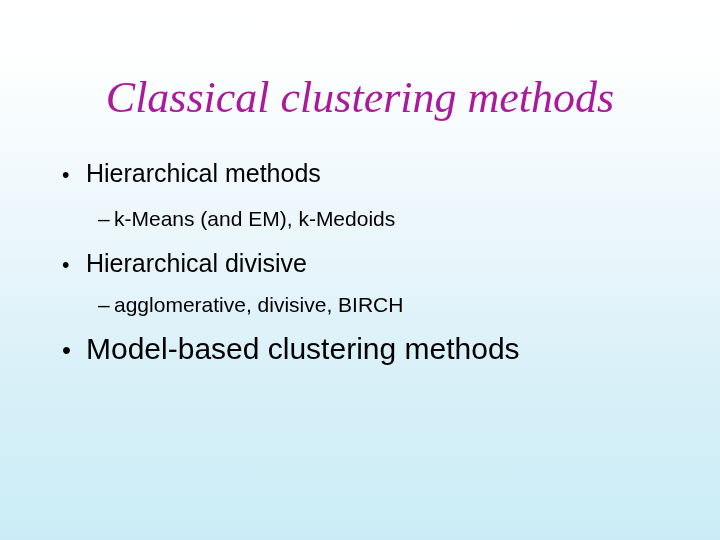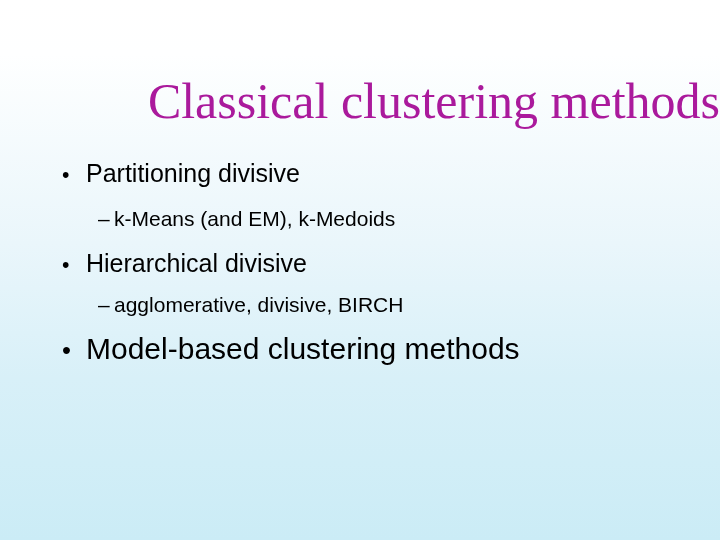--- a/index.html
+++ b/index.html
@@ -21,27 +21,28 @@
       #feffff 10%,
       #eaf6fb 45%,
       #d8f0f8 70%,
       #cbecf6 100%);
   }
   .slide-title {
     position: absolute;
     top: 74px;
     left: 0;
     width: 720px;
-    text-align: right;
+    text-align: center;
     font-family: "Liberation Serif", serif;
-    font-size: 50px;
+    font-size: 44px;
     font-weight: 400;
     line-height: 1.1;
     color: #aa1a9c;
     white-space: nowrap;
+    font-style: italic;
   }
   .bullet-row {
     position: absolute;
     color: #000000;
     line-height: 1.15;
     white-space: nowrap;
     display: flex;
     align-items: baseline;
   }
   .level-1 {
@@ -73,21 +74,21 @@
 </style>
 </head>
 <body>
 
 <div class="slide">
 
   <div class="slide-title">Classical clustering methods</div>
 
   <div class="bullet-row level-1 row-1">
     <span class="marker">•</span>
-    <span class="bullet-text">Partitioning divisive</span>
+    <span class="bullet-text">Hierarchical methods</span>
   </div>
 
   <div class="bullet-row level-2 row-2">
     <span class="marker">–</span>
     <span class="bullet-text">k-Means (and EM), k-Medoids</span>
   </div>
 
   <div class="bullet-row level-1 row-3">
     <span class="marker">•</span>
     <span class="bullet-text">Hierarchical divisive</span>

